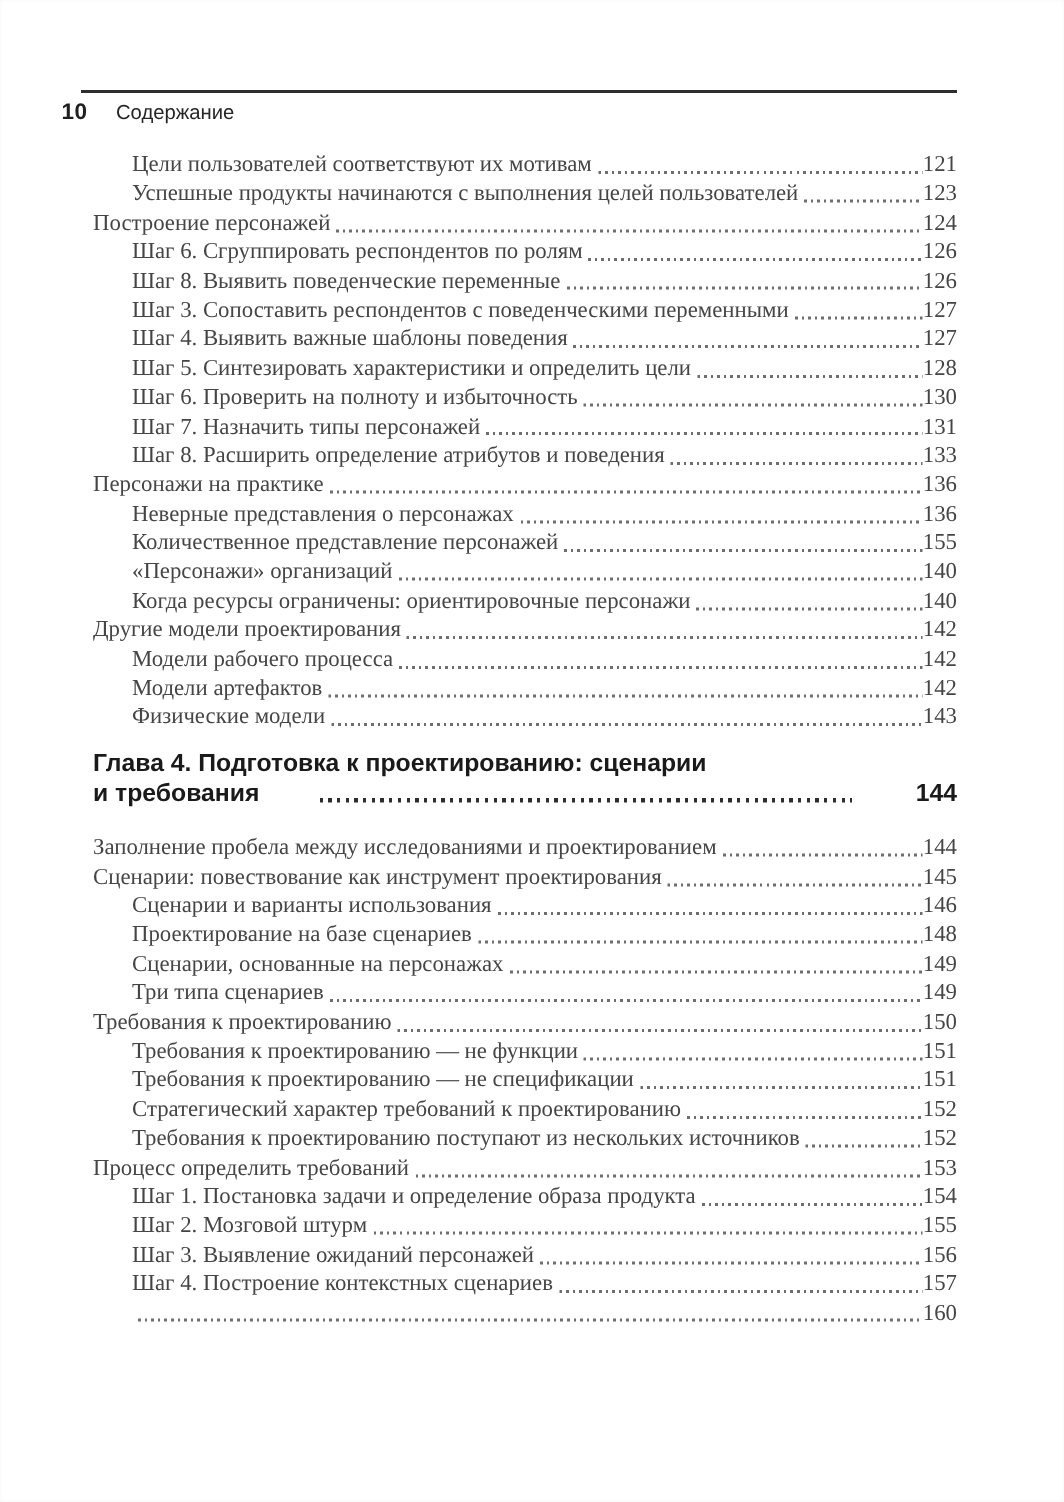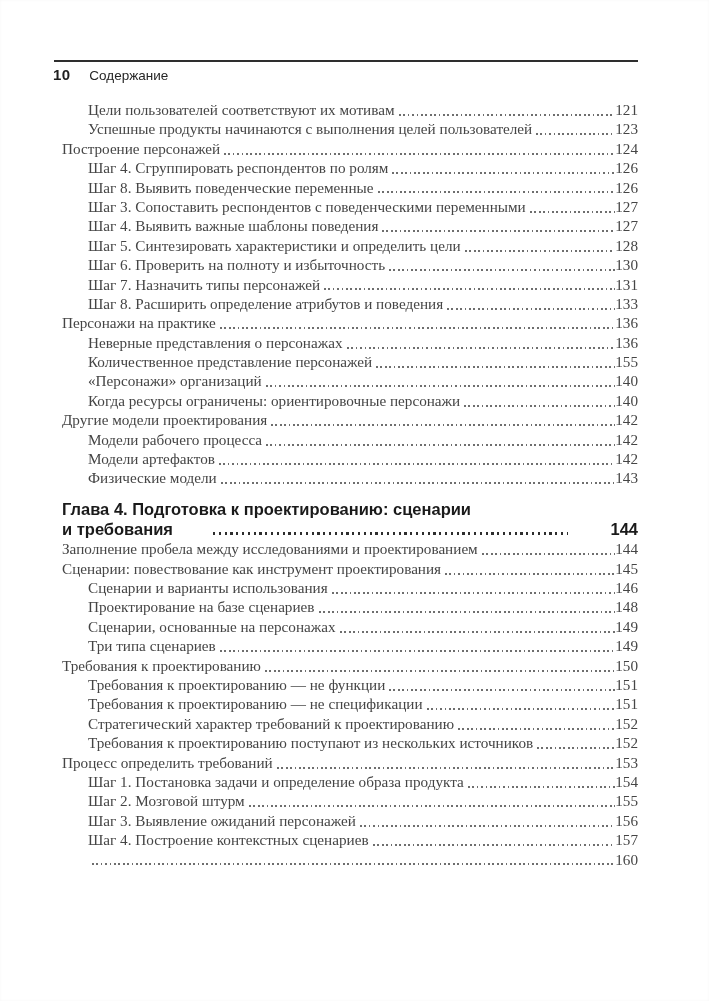--- a/index.html
+++ b/index.html
@@ -17,21 +17,21 @@
     color: #454545;
   }
   .rule {
     position: absolute;
     left: 54px; top: 60px;
     width: 584px; height: 2px;
     background: #2e2e2e;
   }
   .running-head {
     position: absolute;
-    left: 53px; top: 66px;
+    left: 41px; top: 66px;
     font-family: "Liberation Sans", sans-serif;
     color: #1f1f1f;
     white-space: nowrap;
   }
   .rh-num  { font-weight: bold; font-size: 15px; letter-spacing: 0.3px; }
   .rh-title{ font-size: 13.5px; margin-left: 19px; color: #262626; }
 
   .toc {
     position: absolute;
     left: 62px; top: 100px;
@@ -49,21 +49,21 @@
   .p { white-space: nowrap; }
   .leader {
     flex: 1 1 auto;
     align-self: flex-end;
     height: 2px;
     margin: 0 0 3.5px 4px;
     background-image: repeating-linear-gradient(90deg, #6e6e6e 0 1.7px, transparent 1.7px 4.4px);
   }
   .chapter {
     margin-top: 12px;
-    margin-bottom: 0;
+    margin-bottom: 16px;
     font-family: "Liberation Sans", sans-serif;
     font-weight: bold;
     font-size: 16.5px;
     color: #1a1a1a;
   }
   .ch1 { height: 19.5px; line-height: 19.5px; white-space: nowrap; }
   .chrow {
     height: 20px; line-height: 20px;
     font-size: 16.5px;
     font-family: "Liberation Sans", sans-serif;
@@ -95,21 +95,21 @@
         <span class="t">Успешные продукты начинаются с выполнения целей пользователей</span>
         <span class="leader"></span>
         <span class="p">123</span>
       </div>
       <div class="row lvl1">
         <span class="t">Построение персонажей</span>
         <span class="leader"></span>
         <span class="p">124</span>
       </div>
       <div class="row lvl2">
-        <span class="t">Шаг 4. Сгруппировать респондентов по ролям</span>
+        <span class="t">Шаг 6. Сгруппировать респондентов по ролям</span>
         <span class="leader"></span>
         <span class="p">126</span>
       </div>
       <div class="row lvl2">
         <span class="t">Шаг 8. Выявить поведенческие переменные</span>
         <span class="leader"></span>
         <span class="p">126</span>
       </div>
       <div class="row lvl2">
         <span class="t">Шаг 3. Сопоставить респондентов с поведенческими переменными</span>

